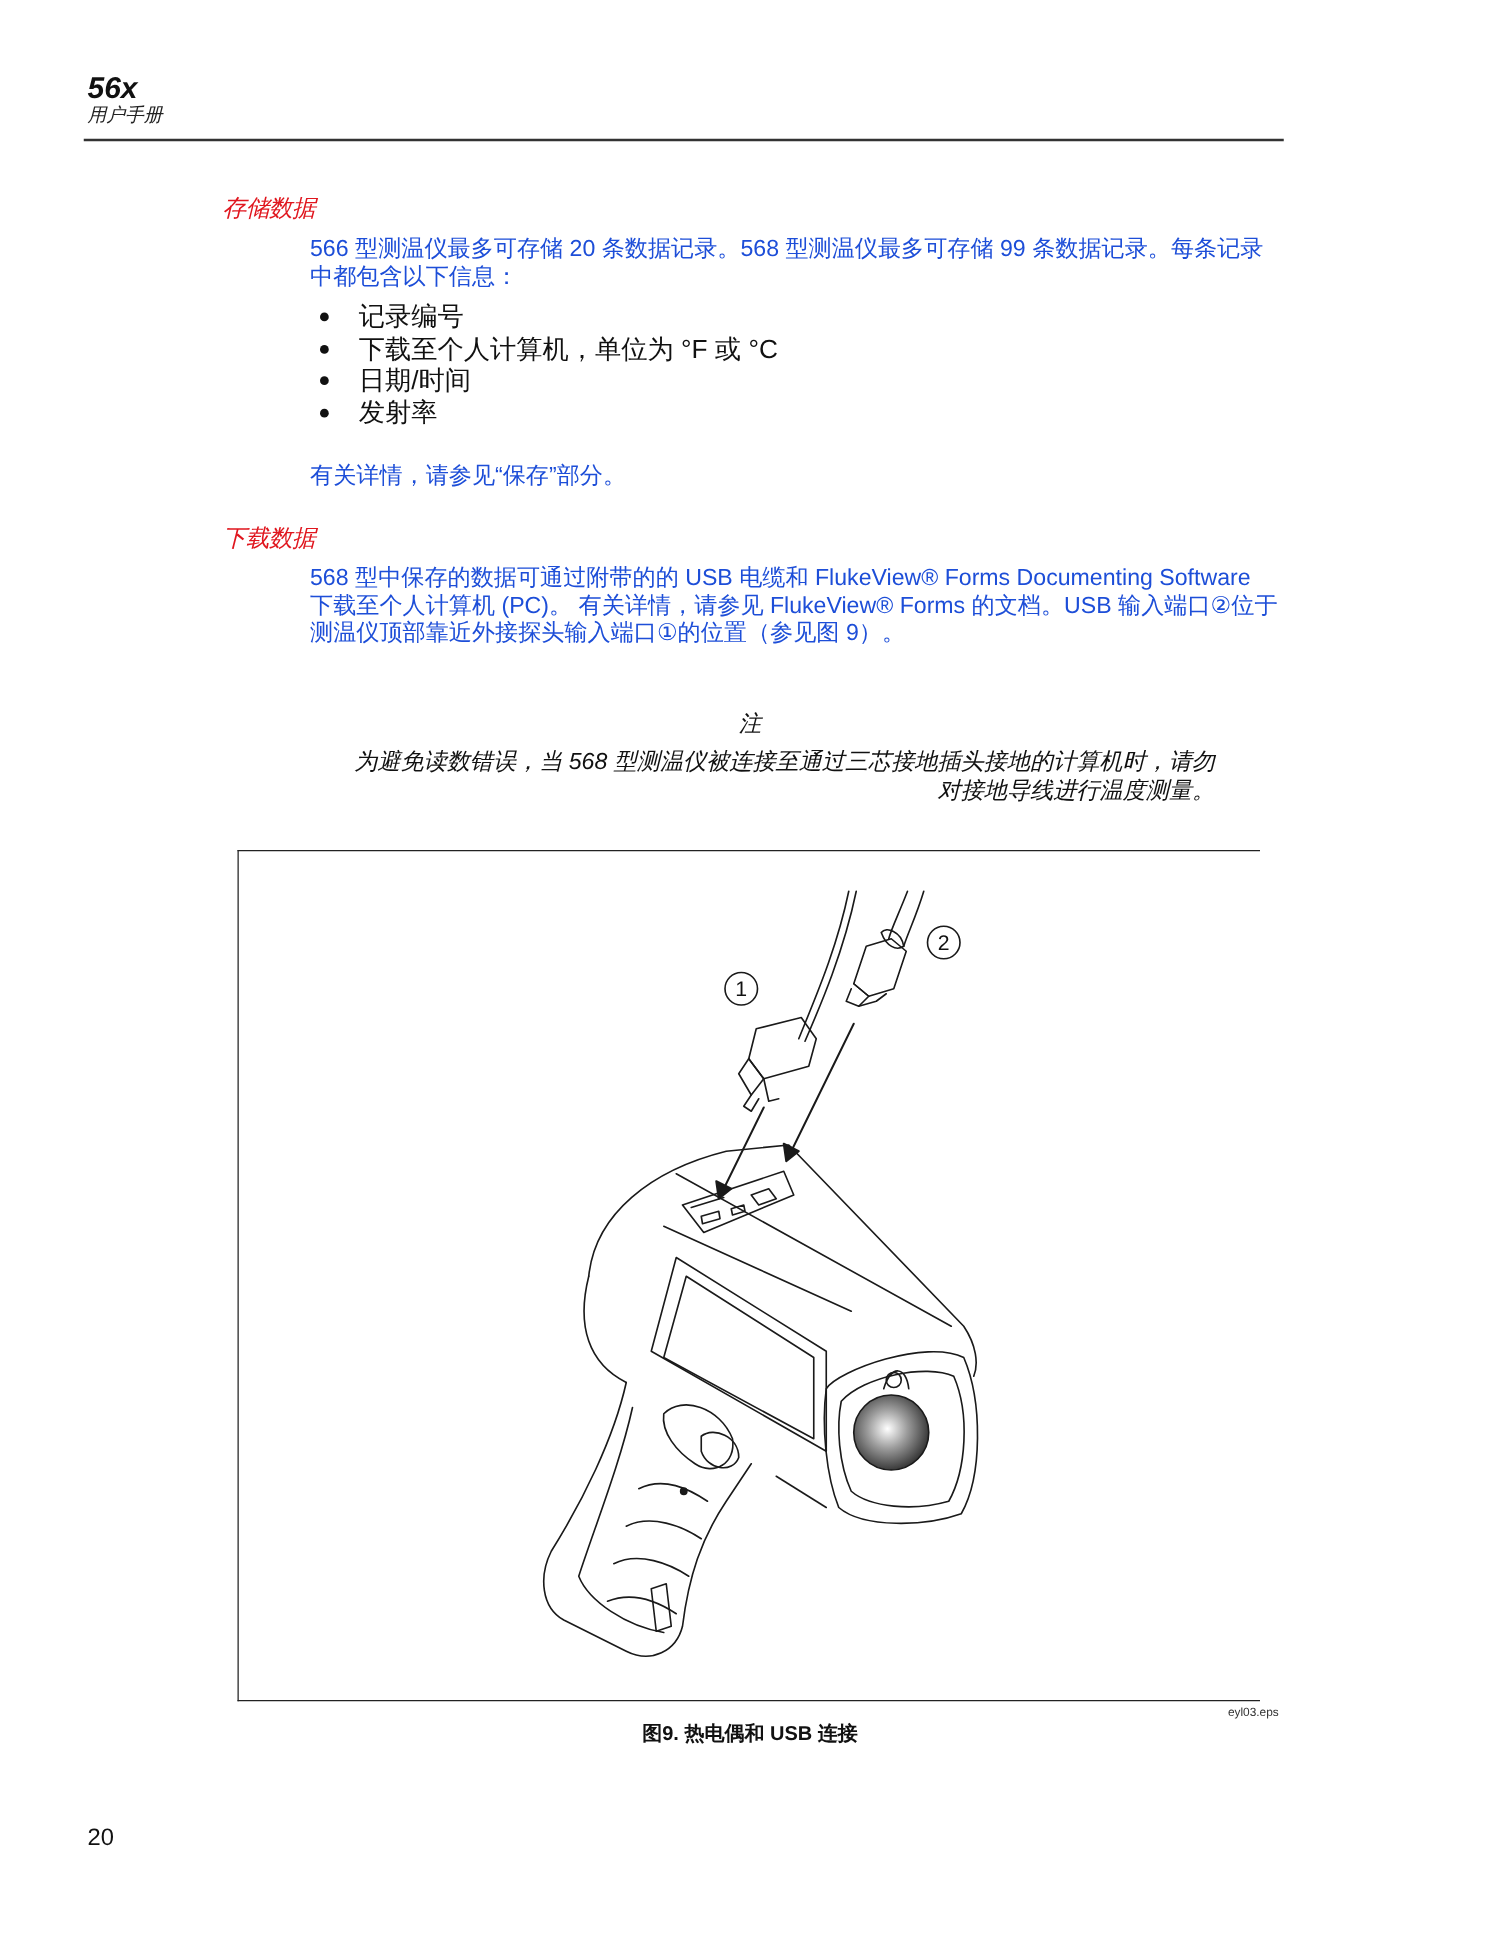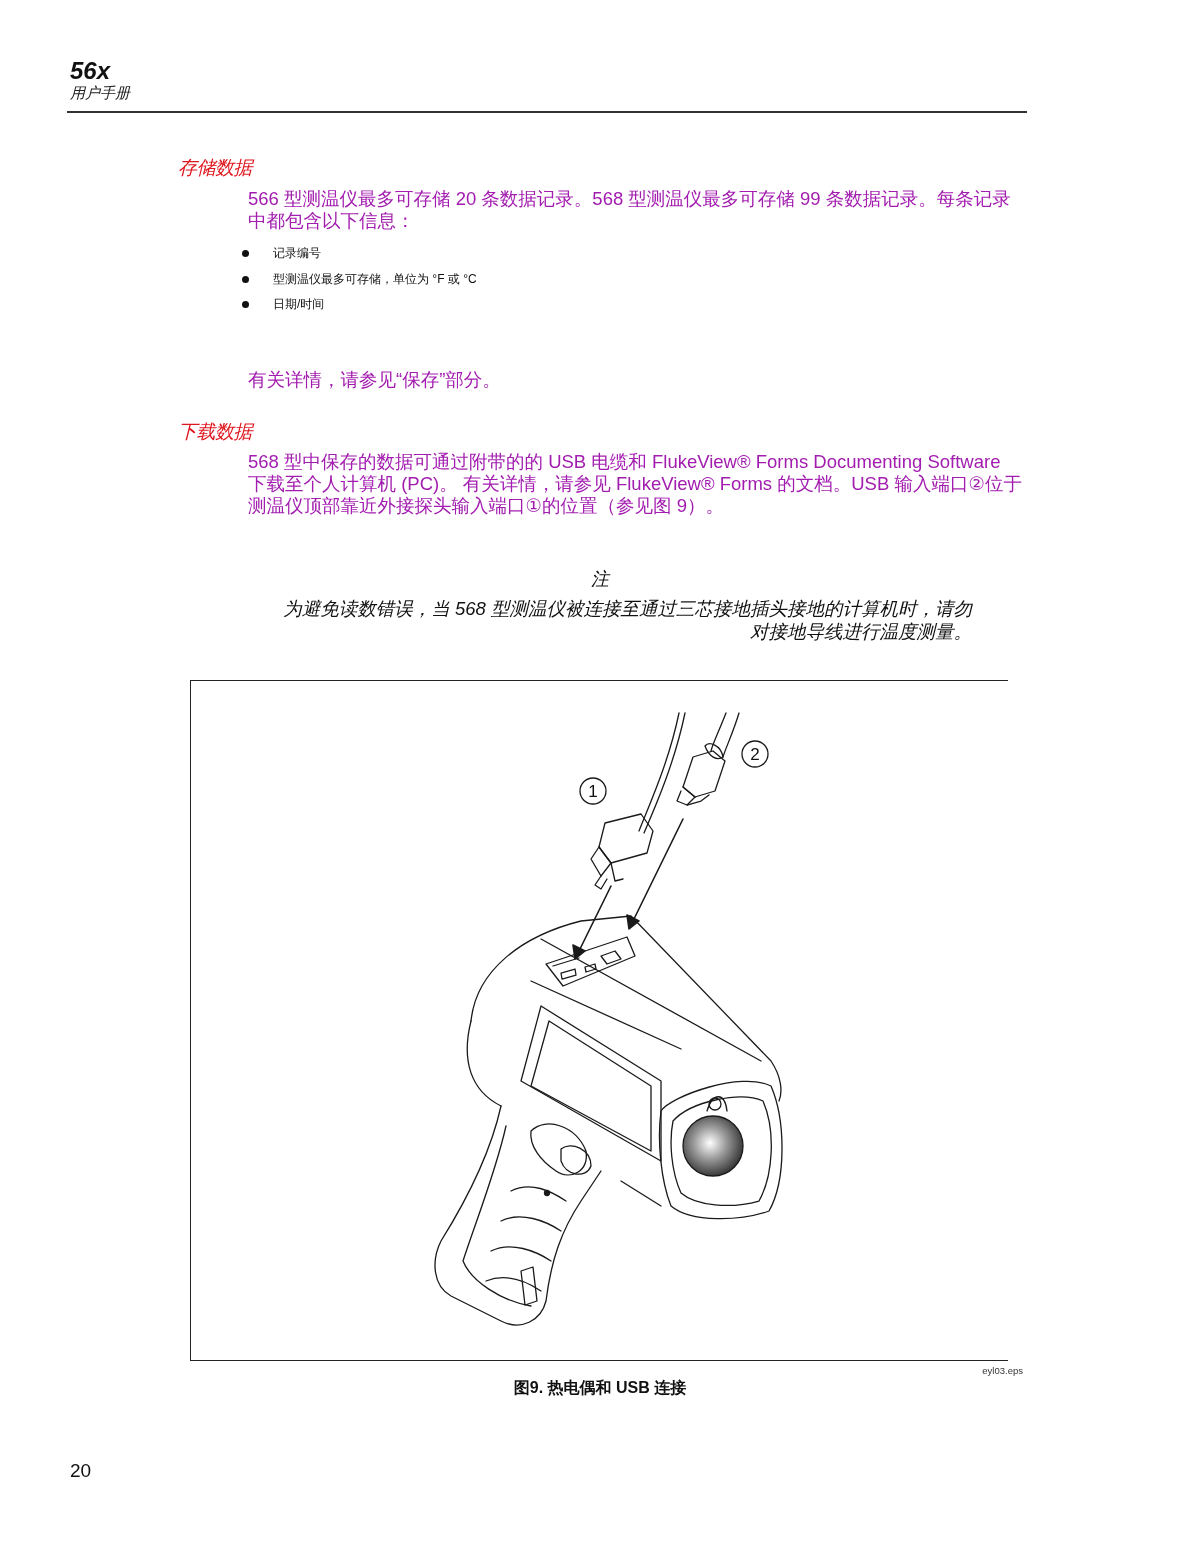--- a/index.html
+++ b/index.html
@@ -50,29 +50,29 @@
       color: #e0161e;
       line-height: 24px;
       letter-spacing: -0.5px;
     }
     .body-para {
       position: absolute;
       left: 248px;
       width: 775px;
       font-size: 18.5px;
       line-height: 22px;
-      color: #a21caf;
+      color: #1d4ed8;
     }
     .bullet-list {
       position: absolute;
-      left: 238px;
+      left: 252px;
       margin: 0;
       padding: 0;
       list-style: none;
-      font-size: 12px;
+      font-size: 21px;
       line-height: 25.5px;
     }
     .bullet-list li {
       position: relative;
       padding-left: 35px;
     }
     .bullet-list li .dot {
       position: absolute;
       left: 4px;
       top: 9px;
@@ -153,22 +153,23 @@
 
 <div class="header-model">56x</div>
 <div class="header-subtitle">用户手册</div>
 <div class="header-rule"></div>
 
 <div class="section-heading" style="top:156px;">存储数据</div>
 <div class="body-para" style="top:188px;">566 型测温仪最多可存储 20 条数据记录。568 型测温仪最多可存储 99 条数据记录。每条记录中都包含以下信息：</div>
 
 <ul class="bullet-list" style="top:241px;">
   <li><span class="dot"></span><span>记录编号</span></li>
-  <li><span class="dot"></span><span>型测温仪最多可存储，单位为 °F 或 °C</span></li>
+  <li><span class="dot"></span><span>下载至个人计算机，单位为 °F 或 °C</span></li>
   <li><span class="dot"></span><span>日期/时间</span></li>
+  <li><span class="dot"></span><span>发射率</span></li>
 </ul>
 <div class="body-para" style="top:369px;">有关详情，请参见“保存”部分。</div>
 
 <div class="section-heading" style="top:420px;">下载数据</div>
 <div class="body-para" style="top:451px;">568 型中保存的数据可通过附带的的 USB 电缆和 FlukeView® Forms Documenting Software 下载至个人计算机 (PC)。 有关详情，请参见 FlukeView® Forms 的文档。USB 输入端口②位于测温仪顶部靠近外接探头输入端口①的位置（参见图 9）。</div>
 
 <div class="note-title">注</div>
 <div class="note-body">为避免读数错误，当 568 型测温仪被连接至通过三芯接地插头接地的计算机时，请勿对接地导线进行温度测量。</div>
 
 <div class="figure-frame">

